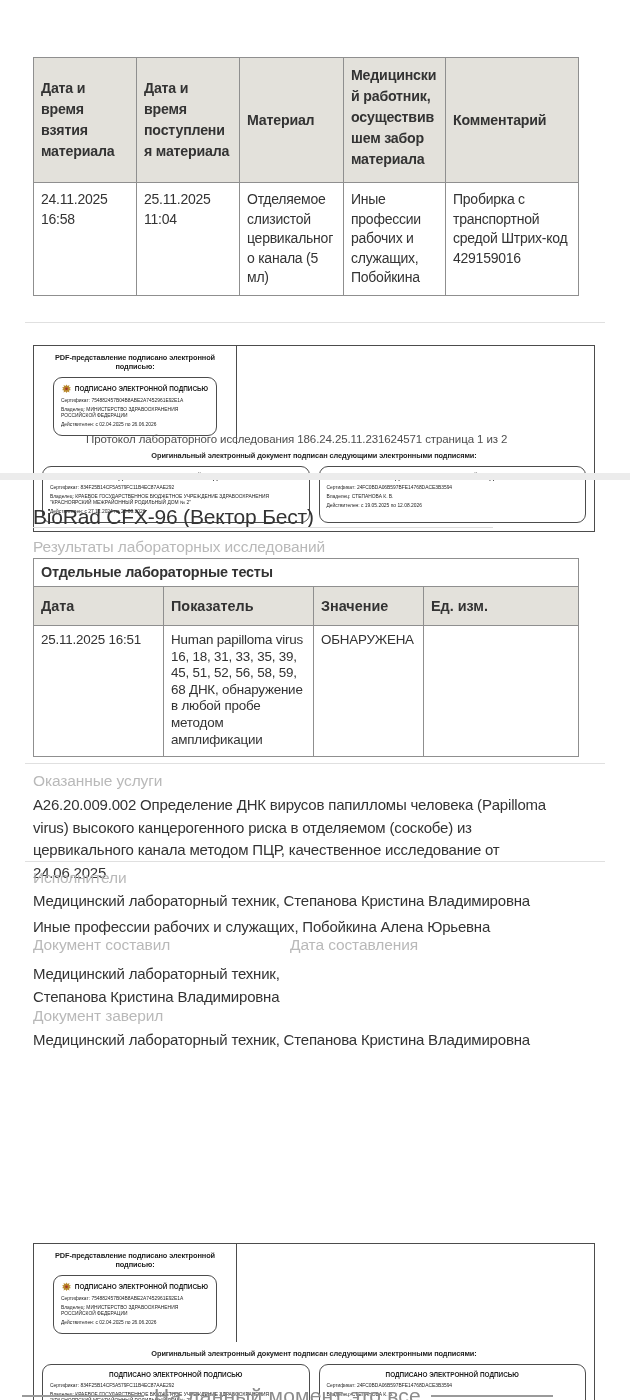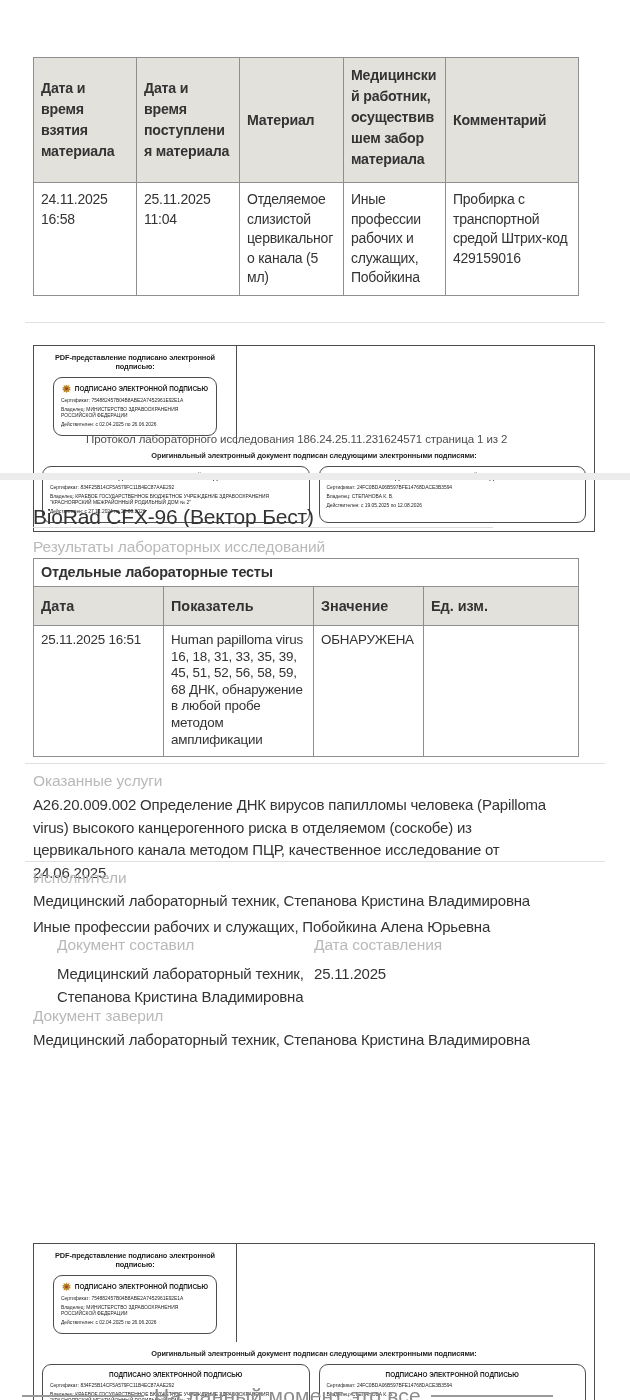--- a/index.html
+++ b/index.html
@@ -60,21 +60,21 @@
 
   .page-caption { position:absolute; left:41px; font-size:11.5px; color:#4f4f4f; letter-spacing:-0.1px;margin-left:45px; }
 
   .page-band { position:absolute; left:0; width:630px; height:7px; background:#ececec; }
 
   .underline-equip { position:absolute; left:33px; width:460px; border-top:1px solid #dcdcdc; }
 
   
   .perf-line { margin-bottom:6.5px; font-size:15px; line-height:19px; letter-spacing:-0.2px; color:#333; }
   .doc-cols { position:absolute; left:33px; top:936px; width:545px; display:flex; }
-  .doc-col-left  { width:257px;margin-left:24px; }
+  .doc-col-left  { width:257px; }
   .doc-col-right { flex:1; }
   .doc-label { font-size:15.5px; color:#b9b9b9; margin-bottom:9px; letter-spacing:-0.1px; }
   .doc-value { font-size:15px; color:#333; line-height:22.5px; letter-spacing:-0.2px; }
 
   
   .footer-divider {
     position:absolute; left:22px; top:1384px; width:531px;
     display:flex; align-items:center; gap:10px;
   }
   .footer-divider .rule { flex:1; height:2px; background:#9a9a9a; }
@@ -226,21 +226,20 @@
     <div class="perf-line">Иные профессии рабочих и служащих, Побойкина Алена Юрьевна</div>
   </div>
 
   <div class="doc-cols">
     <div class="doc-col-left">
       <div class="doc-label">Документ составил</div>
       <div class="doc-value">Медицинский лабораторный техник, Степанова Кристина Владимировна</div>
     </div>
     <div class="doc-col-right">
       <div class="doc-label">Дата составления</div>
-      <div class="doc-value">25.11.2025</div>
     </div>
   </div>
 
   <div class="sec-label" style="top:1007px;">Документ заверил</div>
   <div class="body-text" style="top:1031px; width:545px;">Медицинский лабораторный техник, Степанова Кристина Владимировна</div>
 
   <div class="sigblock" style="top:1243px;">
     <div class="sig-cell-pdf">
       <div class="sig-title">PDF-представление подписано электронной подписью:</div>
       <div class="stamp">

